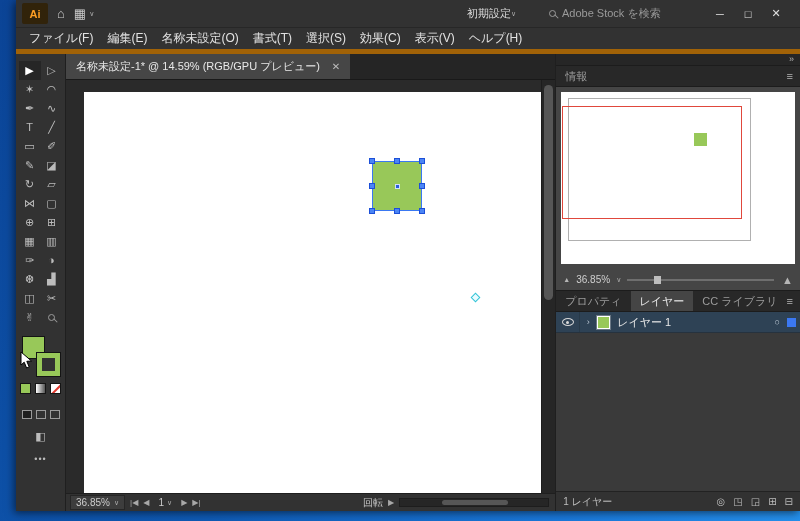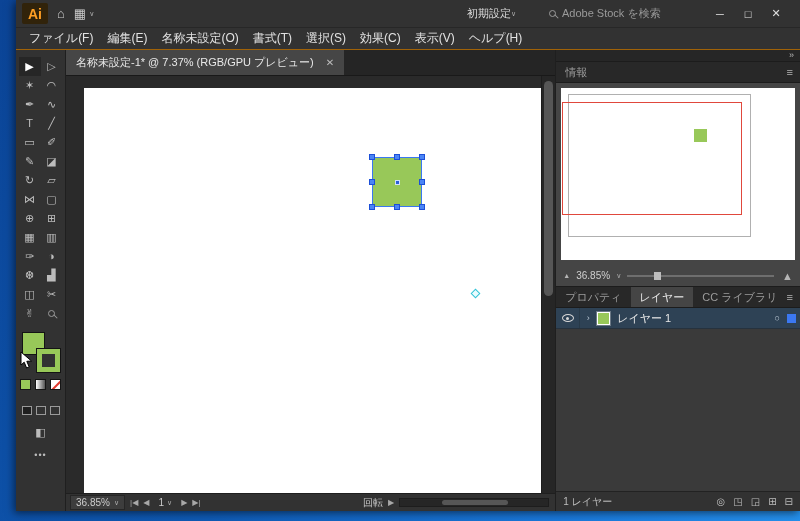--- a/index.html
+++ b/index.html
@@ -2,33 +2,33 @@
 <html><head>
 <meta charset="utf-8">
 <style>
   *{box-sizing:border-box;margin:0;padding:0}
   html,body{width:800px;height:521px;overflow:hidden;font-family:"Liberation Sans","DejaVu Sans",sans-serif}
   .desktop{position:relative;width:800px;height:521px;background:linear-gradient(118deg,#0b4496 0%,#0f5ab4 45%,#1a78da 78%,#2590ec 100%)}
   .app{position:absolute;left:16px;top:0;width:784px;height:511px;background:#2c2c2c;display:flex;flex-direction:column;box-shadow:-2px 2px 8px rgba(0,0,0,.55)}
 
   
   .titlebar{flex:0 0 28px;background:#323232;border-bottom:1px solid #272727;display:flex;align-items:center;gap:9px;padding:0 10px 0 6px;color:#c9c9c9}
-  .ai-logo{width:26px;height:21px;background:#31230a;color:#ff9f24;font-weight:bold;font-size:14px;display:flex;align-items:center;justify-content:center;border-radius:2px}
+  .ai-logo{width:26px;height:21px;background:#31230a;color:#ff9f24;font-weight:bold;font-size:11px;display:flex;align-items:center;justify-content:center;border-radius:2px}
   .tb-ic{font-size:13px;line-height:1;color:#c9c9c9}
   .tb-group{display:flex;align-items:center;gap:3px}
   .caret{font-size:7px;color:#aaa}
   .ws-switch{margin-left:auto;display:flex;align-items:center;font-size:11px;color:#dcdcdc;padding:3px 6px}
   .search{display:flex;align-items:center;gap:6px;font-size:11px;color:#9a9a9a;margin:0 18px;width:130px}
   .mag{display:inline-block;width:7px;height:7px;border:1px solid #9a9a9a;border-radius:50%;position:relative;flex:0 0 auto}
   .mag::after{content:"";position:absolute;width:5px;height:1px;background:#9a9a9a;right:-4px;bottom:-1px;transform:rotate(45deg)}
   .win-controls{display:flex;align-items:center;gap:0}
   .win-btn{width:28px;text-align:center;font-size:11px;color:#e0e0e0;padding:4px 0}
 
   
-  .menubar{flex:0 0 22px;background:#323232;border-bottom:1px solid #a16207;display:flex;align-items:center;padding-left:6px;font-size:12px;color:#e2e2e2}
+  .menubar{flex:0 0 22px;background:#323232;border-bottom:5px solid #a16207;display:flex;align-items:center;padding-left:6px;font-size:12px;color:#e2e2e2}
   .menu-item{padding:2px 7px;white-space:nowrap}
 
   
   .content{flex:1;display:flex;min-height:0}
 
   
   .toolbar{flex:0 0 50px;background:#323232;border-right:1px solid #1f1f1f;display:flex;flex-direction:column;align-items:center;padding-top:7px;position:relative}
   .tool-grid{display:grid;grid-template-columns:22px 22px}
   .tool{height:19px;display:flex;align-items:center;justify-content:center;color:#bcbcbc;font-size:11px;line-height:1}
   .tool.active{background:#262626;color:#fff}
@@ -195,21 +195,21 @@
           <span class="mode"></span>
           <span class="mode"></span>
         </div>
         <span class="screen-mode">◧</span>
         <span class="dots">•••</span>
       </div>
 
       <div class="doc-col">
         <div class="tabbar">
           <div class="doc-tab">
-            <span>名称未設定-1* @ 7.37% (RGB/GPU プレビュー)</span>
+            <span>名称未設定-1* @ 14.59% (RGB/GPU プレビュー)</span>
             <span class="tab-close">✕</span>
           </div>
         </div>
 
         <div class="docview">
           <div class="artboard"></div>
           <div class="sel-rect">
             <span class="h h-tl"></span>
             <span class="h h-tm"></span>
             <span class="h h-tr"></span>

